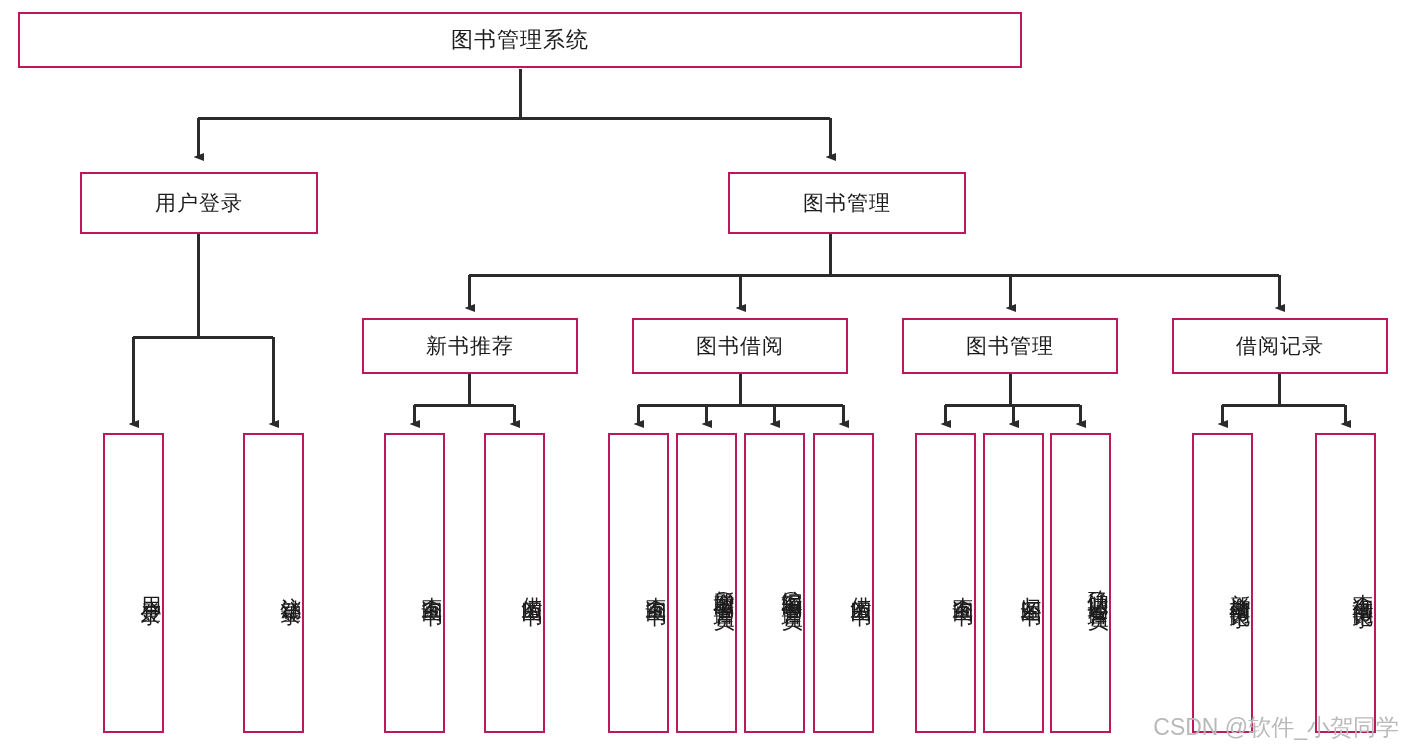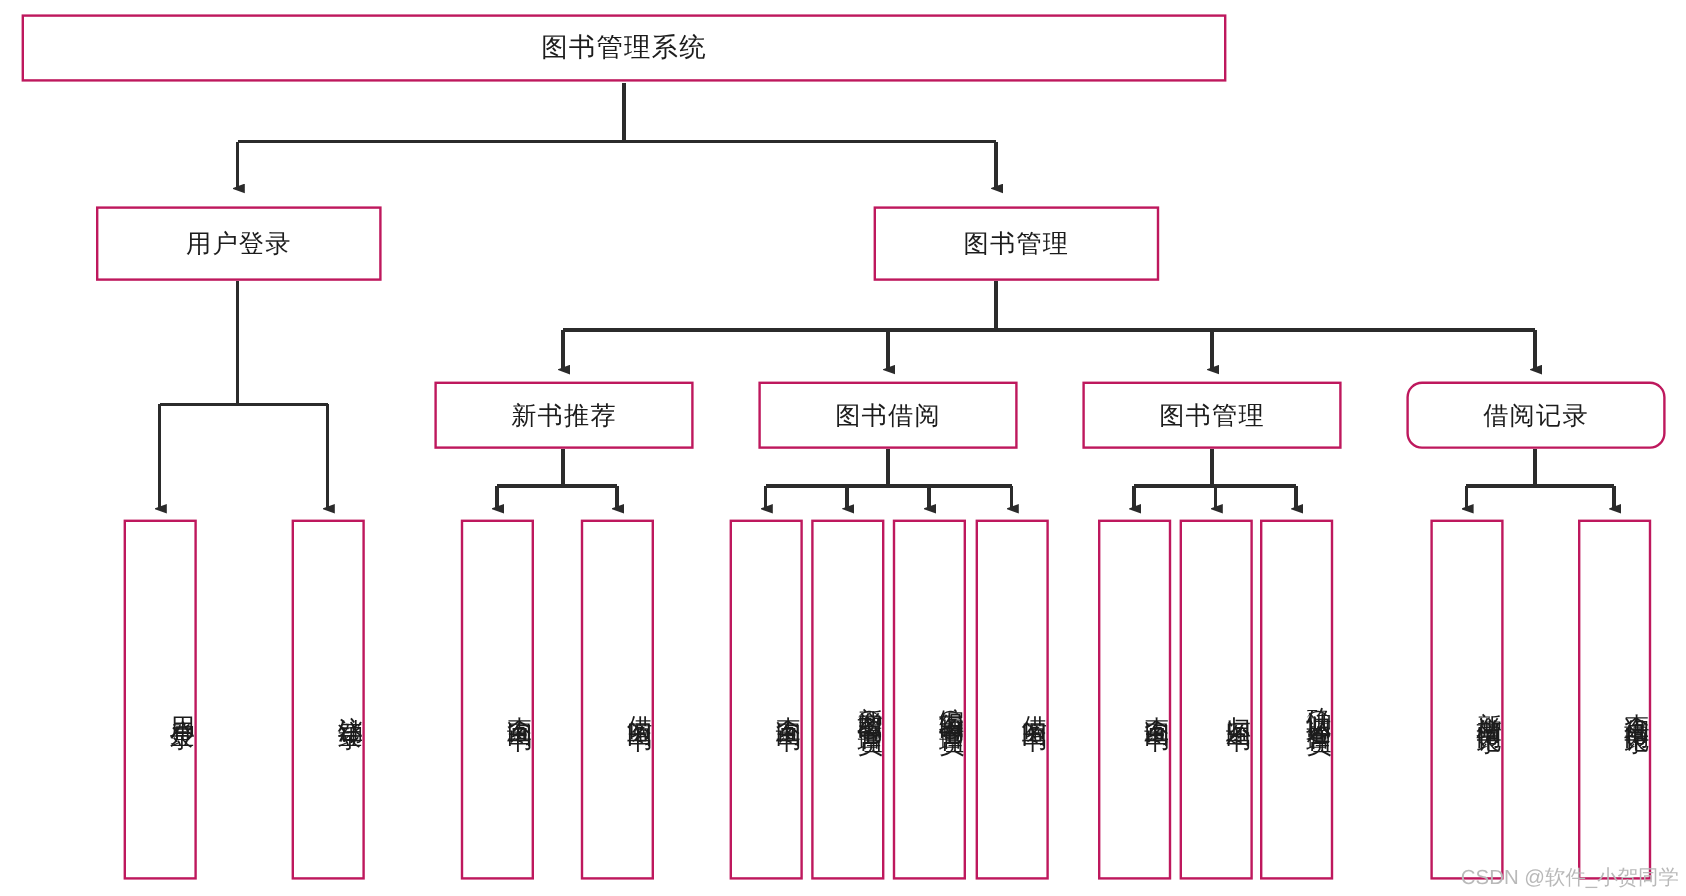--- a/index.html
+++ b/index.html
@@ -56,21 +56,21 @@
     text-orientation: upright;
     white-space: nowrap;
   }
   .node.root {
     font-size: 22px;
   }
   .watermark {
     position: absolute;
     right: 6px;
     bottom: 4px;
-    font-size: 17px;
+    font-size: 23px;
     color: #b9b9b9;
     white-space: nowrap;
     z-index: 5;
     font-family: "Liberation Sans", "DejaVu Sans", sans-serif;
   }
 </style>
 </head>
 <body>
 
 <div id="canvas">
@@ -138,21 +138,21 @@
 
   <div class="node horiz" style="left:362px; top:318px; width:216px; height:56px;">
     <span>新书推荐</span>
   </div>
   <div class="node horiz" style="left:632px; top:318px; width:216px; height:56px;">
     <span>图书借阅</span>
   </div>
   <div class="node horiz" style="left:902px; top:318px; width:216px; height:56px;">
     <span>图书管理</span>
   </div>
-  <div class="node horiz" style="left:1172px; top:318px; width:216px; height:56px;border-radius:13px;">
+  <div class="node horiz" style="left:1172px; top:318px; width:216px; height:56px;">
     <span>借阅记录</span>
   </div>
 
   <div class="node vert" style="left:103px; top:433px; width:61px; height:300px;">
     <span class="vtext">用户登录</span>
   </div>
   <div class="node vert" style="left:243px; top:433px; width:61px; height:300px;">
     <span class="vtext">注销登录</span>
   </div>
 

